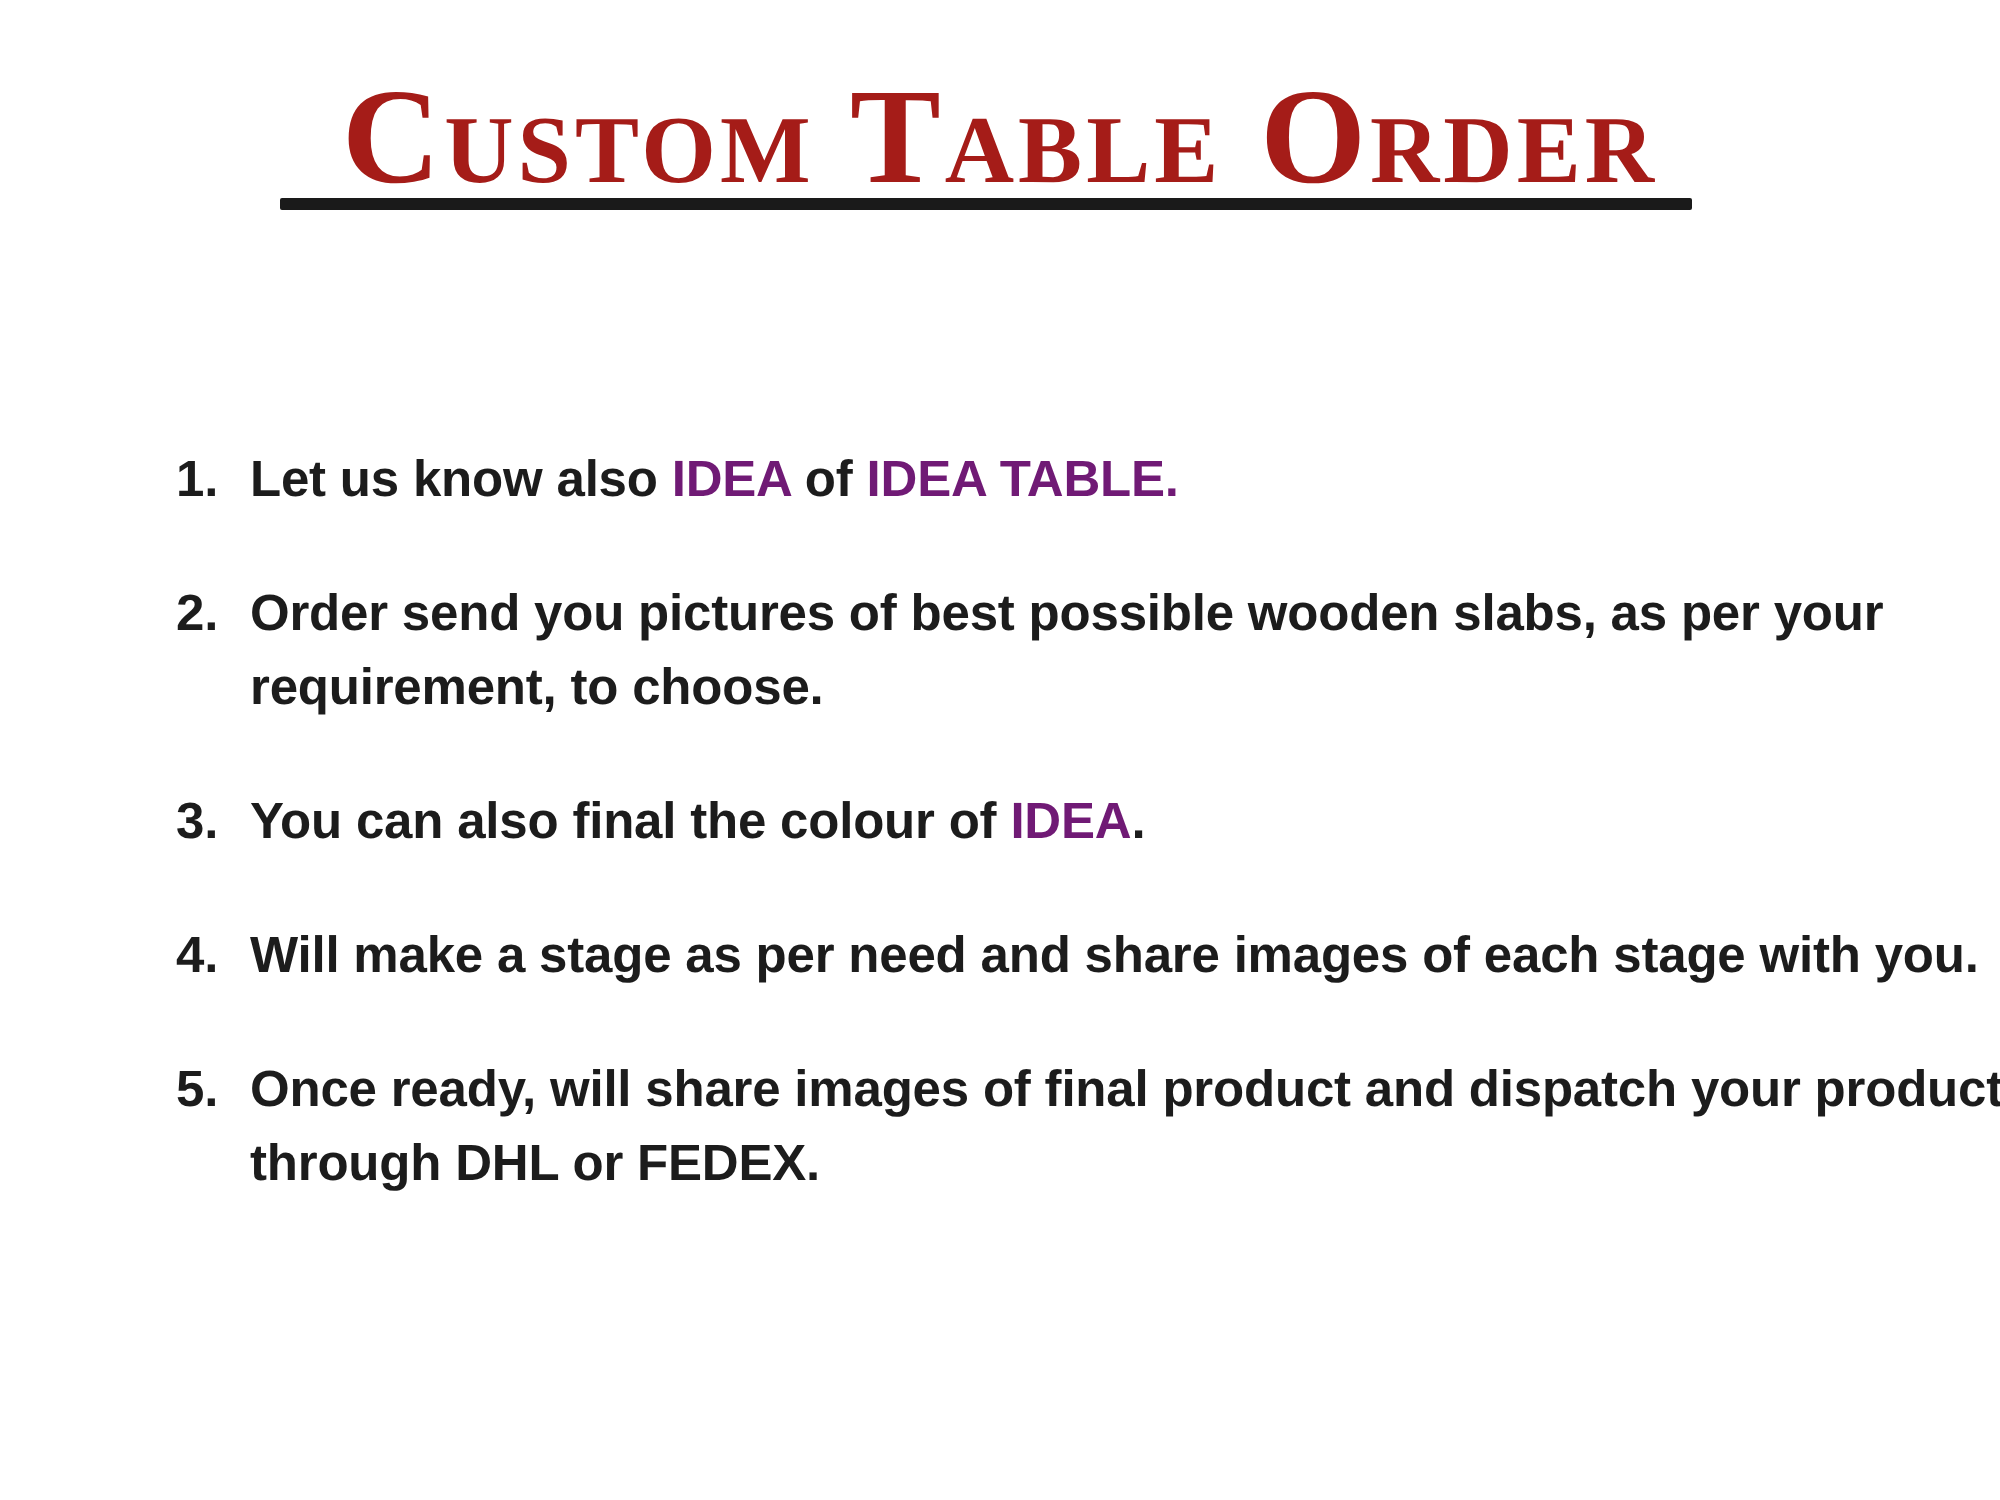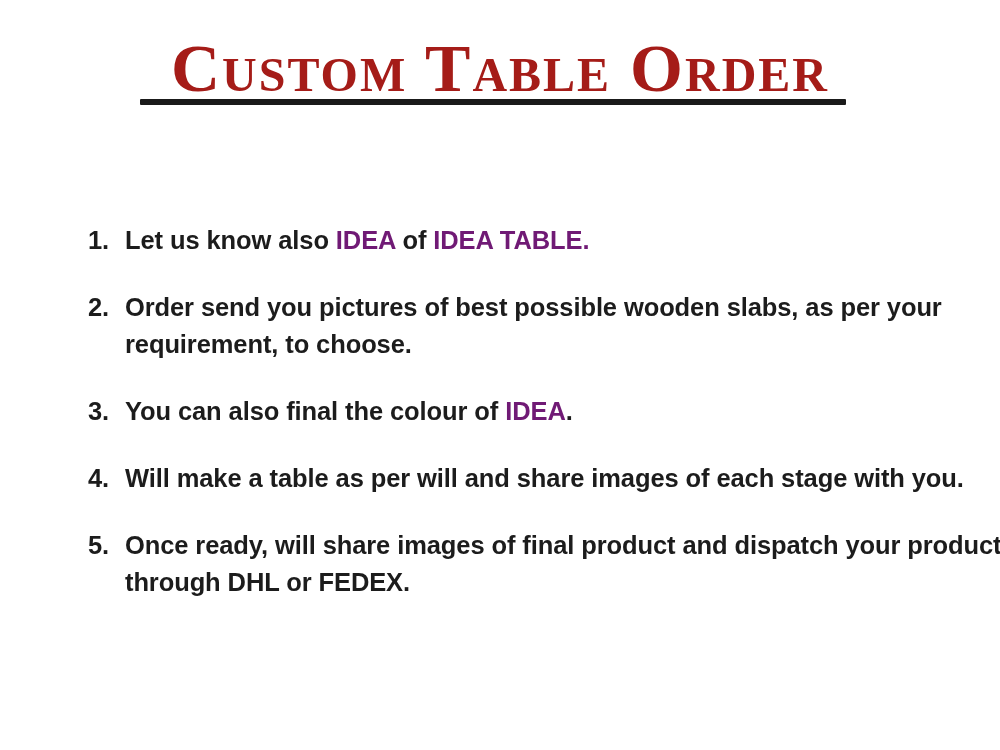--- a/index.html
+++ b/index.html
@@ -117,21 +117,21 @@
     <li class="step">
       <span class="step-num">2.</span>
       <span class="step-text"><span>Order send you pictures of best possible wooden slabs, as per your requirement, to choose.</span></span>
     </li>
     <li class="step">
       <span class="step-num">3.</span>
       <span class="step-text"><span>You can also final the colour of </span><span class="hl">IDEA</span><span>.</span></span>
     </li>
     <li class="step">
       <span class="step-num">4.</span>
-      <span class="step-text"><span>Will make a table as per will and share images of each stage with you.</span></span>
+      <span class="step-text"><span>Will make a stage as per need and share images of each stage with you.</span></span>
     </li>
     <li class="step">
       <span class="step-num">5.</span>
       <span class="step-text"><span>Once ready, will share images of final product and dispatch your product through DHL or FEDEX.</span></span>
     </li>
   </ol>
 
 </div>
 
 </body></html>

